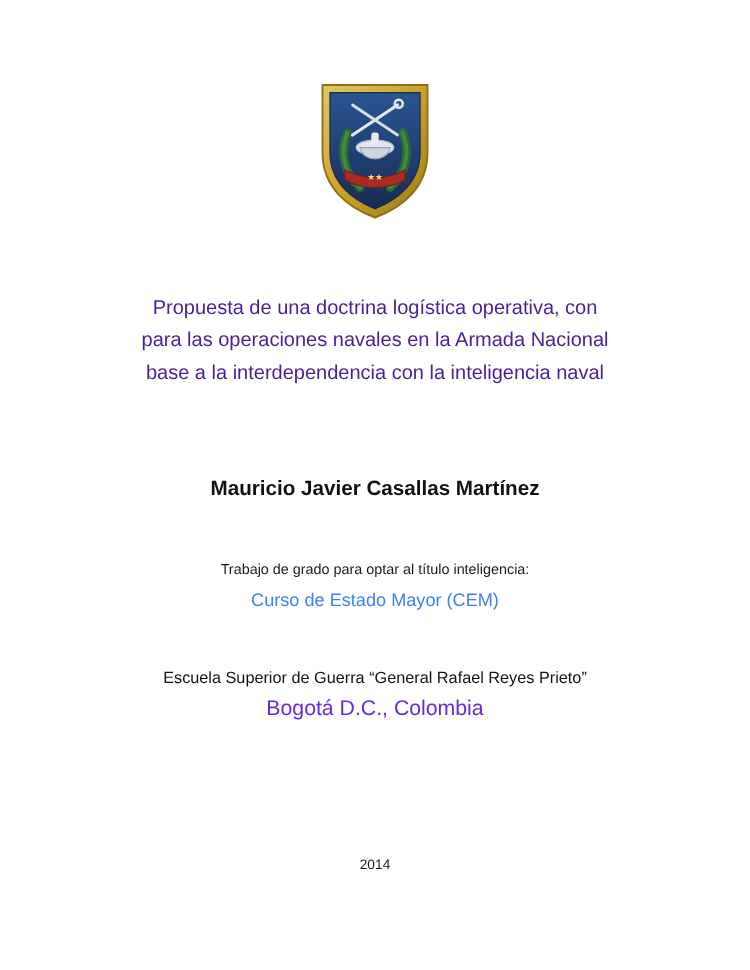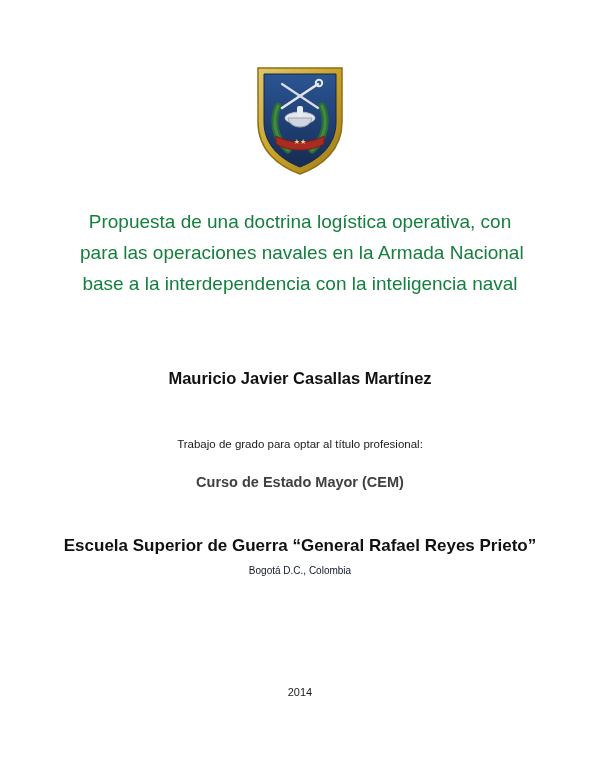--- a/index.html
+++ b/index.html
@@ -26,26 +26,26 @@
   .crest-wrap {
     margin-top: 62px;
     width: 96px;
     height: 116px;
     position: relative;
   }
   .crest-svg {
     display: block;
   }
   .title-block {
-    margin-top: 29px;
+    margin-top: 56px;
     width: 440px;
     text-align: center;
-    font-size: 19px;
+    font-size: 16px;
     line-height: 1.62;
-    color: #15803d;
+    color: #4c1d95;
   }
   .title-line {
     display: block;
     white-space: nowrap;
   }
   .authors-block {
     margin-top: 26px;
     width: 480px;
     text-align: center;
     font-weight: bold;
@@ -63,42 +63,42 @@
     text-align: center;
   }
   .degree-lead {
     display: block;
     font-size: 11.5px;
     color: #1a1a1a;
     line-height: 1.5;
   }
   .degree-name {
     display: block;
-    margin-top: 21px;
+    margin-top: 7px;
     font-size: 14.5px;
-    font-weight: bold;
-    color: #404040;
+    font-weight: normal;
+    color: #3b82f6;
   }
   .school-block {
     margin-top: 43px;
     width: 520px;
     text-align: center;
   }
   .school-name {
     display: block;
-    font-size: 17px;
-    font-weight: bold;
+    font-size: 13px;
+    font-weight: normal;
     color: #111111;
     line-height: 1.5;
   }
   .school-city {
     display: block;
     margin-top: 6px;
-    font-size: 10px;
-    color: #0f172a;
+    font-size: 17px;
+    color: #6d28d9;
   }
   .year-block {
     position: absolute;
     left: 0;
     right: 0;
     top: 686px;
     text-align: center;
     font-size: 11px;
     color: #1a1a1a;
   }
@@ -150,21 +150,21 @@
     <span class="title-line">Propuesta de una doctrina logística operativa, con</span>
     <span class="title-line">para las operaciones navales en la Armada Nacional</span>
     <span class="title-line">base a la interdependencia con la inteligencia naval</span>
   </div>
 
   <div class="authors-block">
     <span class="authors-line">Mauricio Javier Casallas Martínez</span>
   </div>
 
   <div class="degree-block">
-    <span class="degree-lead">Trabajo de grado para optar al título profesional:</span>
+    <span class="degree-lead">Trabajo de grado para optar al título inteligencia:</span>
     <span class="degree-name">Curso de Estado Mayor (CEM)</span>
   </div>
 
   <div class="school-block">
     <span class="school-name">Escuela Superior de Guerra “General Rafael Reyes Prieto”</span>
     <span class="school-city">Bogotá D.C., Colombia</span>
   </div>
 
   <div class="year-block">2014</div>
 

